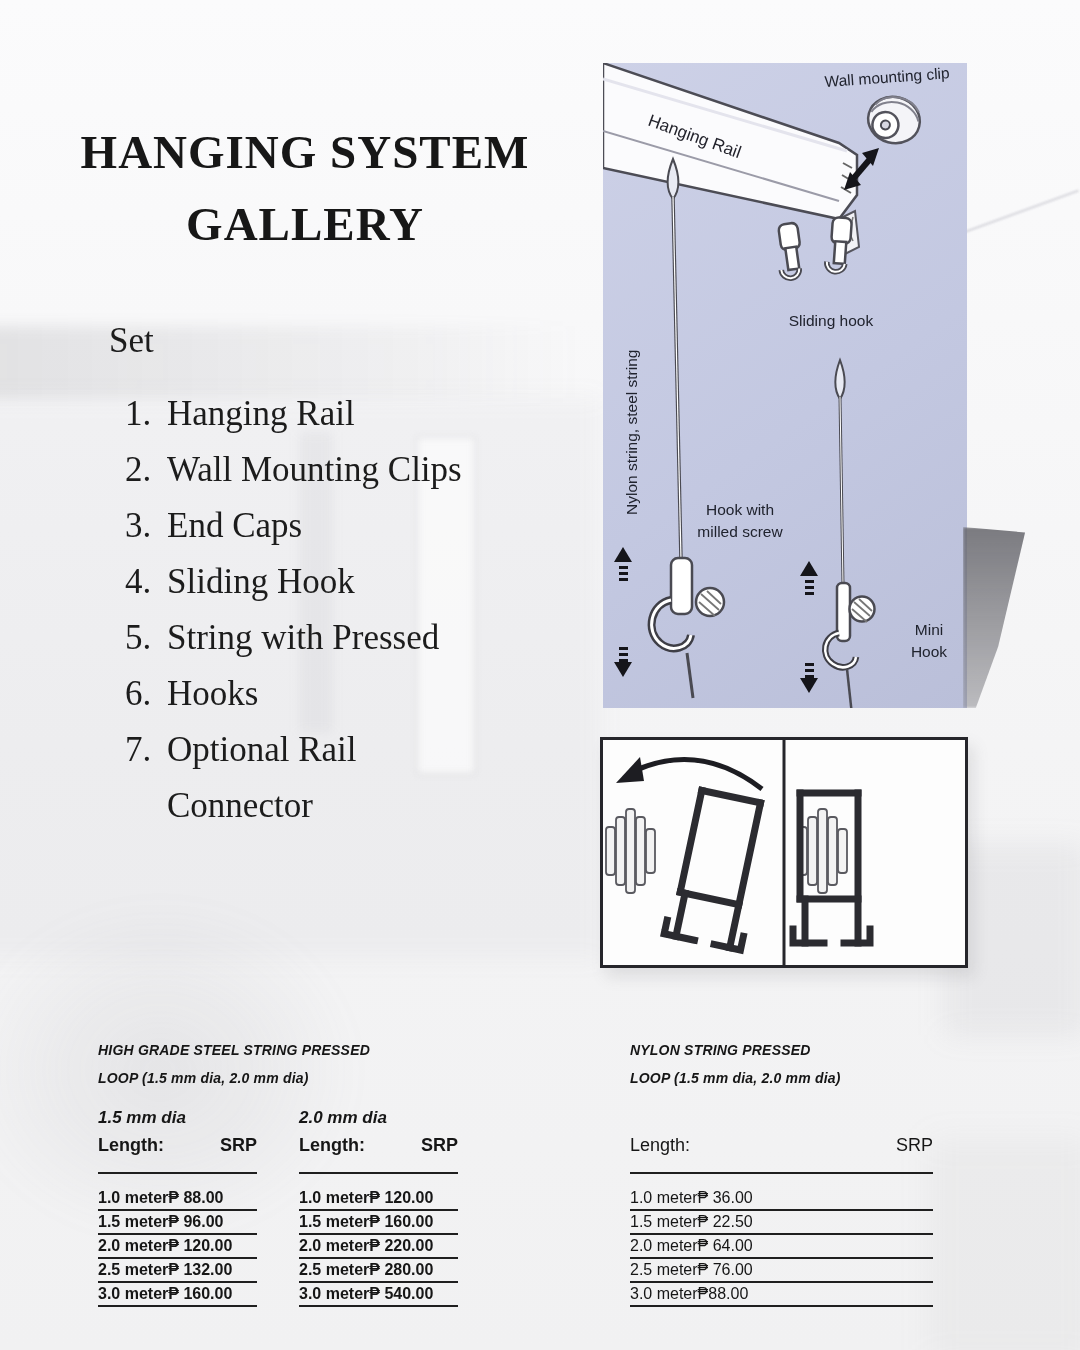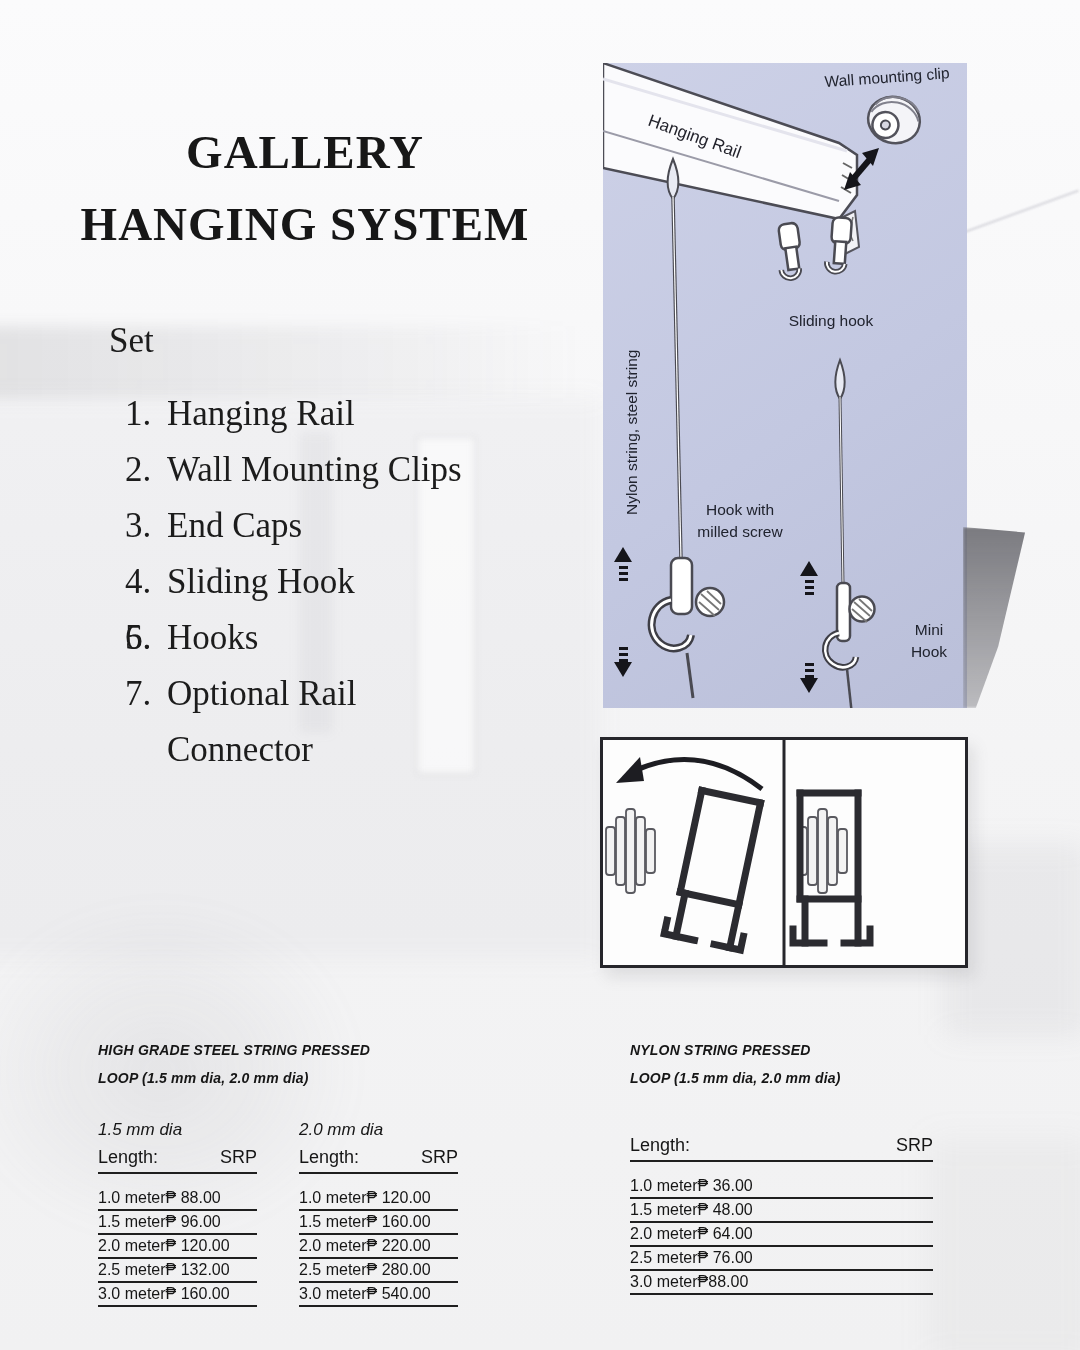--- a/index.html
+++ b/index.html
@@ -33,54 +33,54 @@
     background:linear-gradient(180deg,rgba(100,100,106,.85),rgba(130,130,136,.5));
     clip-path:polygon(0 0,97% 3%,55% 66%,20% 100%,0 100%);filter:blur(1.5px);}
   svg text{font-family:"Liberation Sans","DejaVu Sans",sans-serif;}
   
   .diagram2{position:absolute;left:600px;top:737px;width:368px;height:231px;box-shadow:6px 9px 14px rgba(110,110,118,.16);}
   
   .price-block{position:absolute;top:1036px;color:#161616;}
   .price-block.steel{left:98px;width:392px;}
   .price-block.nylon{left:630px;width:303px;}
   .pt-title{font-style:italic;font-weight:700;font-size:14px;line-height:28px;letter-spacing:.2px;}
-  .cols{display:flex;gap:42px;margin-top:28px;}
+  .cols{display:flex;gap:42px;margin-top:16px;font-weight:bold;}
   .price-col{width:159px;}
   .subtitle{font-style:italic;font-size:17px;height:27px;}
-  .phead{display:flex;justify-content:space-between;font-size:18px;padding-bottom:4px;border-bottom:2px solid #1f1f1f;}
+  .phead{display:flex;justify-content:space-between;font-size:18px;padding-bottom:16px;border-bottom:2px solid #1f1f1f;}
   .nylon .phead{margin-top:43px;}
   .rows{margin-top:13px;}
   .price-row{display:flex;justify-content:flex-start;font-size:16px;line-height:17px;padding:2px 0 3px;border-bottom:2px solid #1f1f1f;}
 </style>
 </head>
 <body>
 
 <div class="page">
 
   <div class="bgshape bg-band"></div>
   <div class="bgshape bg-wash"></div>
   <div class="bgshape bg-door"></div>
   <div class="bgshape bg-frame"></div>
   <div class="bgshape bg-blob-bl"></div>
   <div class="bgshape bg-blob-r"></div>
   <div class="bgshape bg-blob-br"></div>
   <div class="bgshape bg-line"></div>
 
   <h1 class="title">
+    <span>HANGING SYSTEM</span>
     <span>GALLERY</span>
-    <span>HANGING SYSTEM</span>
   </h1>
 
   <div class="set-heading">Set</div>
   <ol class="set-list">
       <li class="set-item"><span class="num">1.</span><span>Hanging Rail</span></li>
       <li class="set-item"><span class="num">2.</span><span>Wall Mounting Clips</span></li>
       <li class="set-item"><span class="num">3.</span><span>End Caps</span></li>
       <li class="set-item"><span class="num">4.</span><span>Sliding Hook</span></li>
-      <li class="set-item"><span class="num">5.</span></li>
+      <li class="set-item"><span class="num">5.</span><span>String with Pressed</span></li>
       <li class="set-item"><span class="num">6.</span><span>Hooks</span></li>
       <li class="set-item"><span class="num">7.</span><span>Optional Rail</span><div>Connector</div></li>
     </ol>
 
   <div class="diagram1">
     <svg viewBox="0 0 364 645" width="364" height="645">
 
       <g>
         <polygon points="0,0 236,80 254,92 254,132 236,156 0,105" fill="#fbfbfd" stroke="#4c4c55" stroke-width="2.5"></polygon>
         <line x1="0" y1="16" x2="244" y2="88" stroke="#e4e4ed" stroke-width="3"></line>
@@ -298,21 +298,21 @@
       <span>Length:</span>
       <span>SRP</span>
     </div>
     <div class="rows">
         <div class="price-row">
           <span>1.0 meter</span>
           <span>₱ 36.00</span>
         </div>
         <div class="price-row">
           <span>1.5 meter</span>
-          <span>₱ 48.00</span>
+          <span>₱ 22.50</span>
         </div>
         <div class="price-row">
           <span>2.0 meter</span>
           <span>₱ 64.00</span>
         </div>
         <div class="price-row">
           <span>2.5 meter</span>
           <span>₱ 76.00</span>
         </div>
         <div class="price-row">

